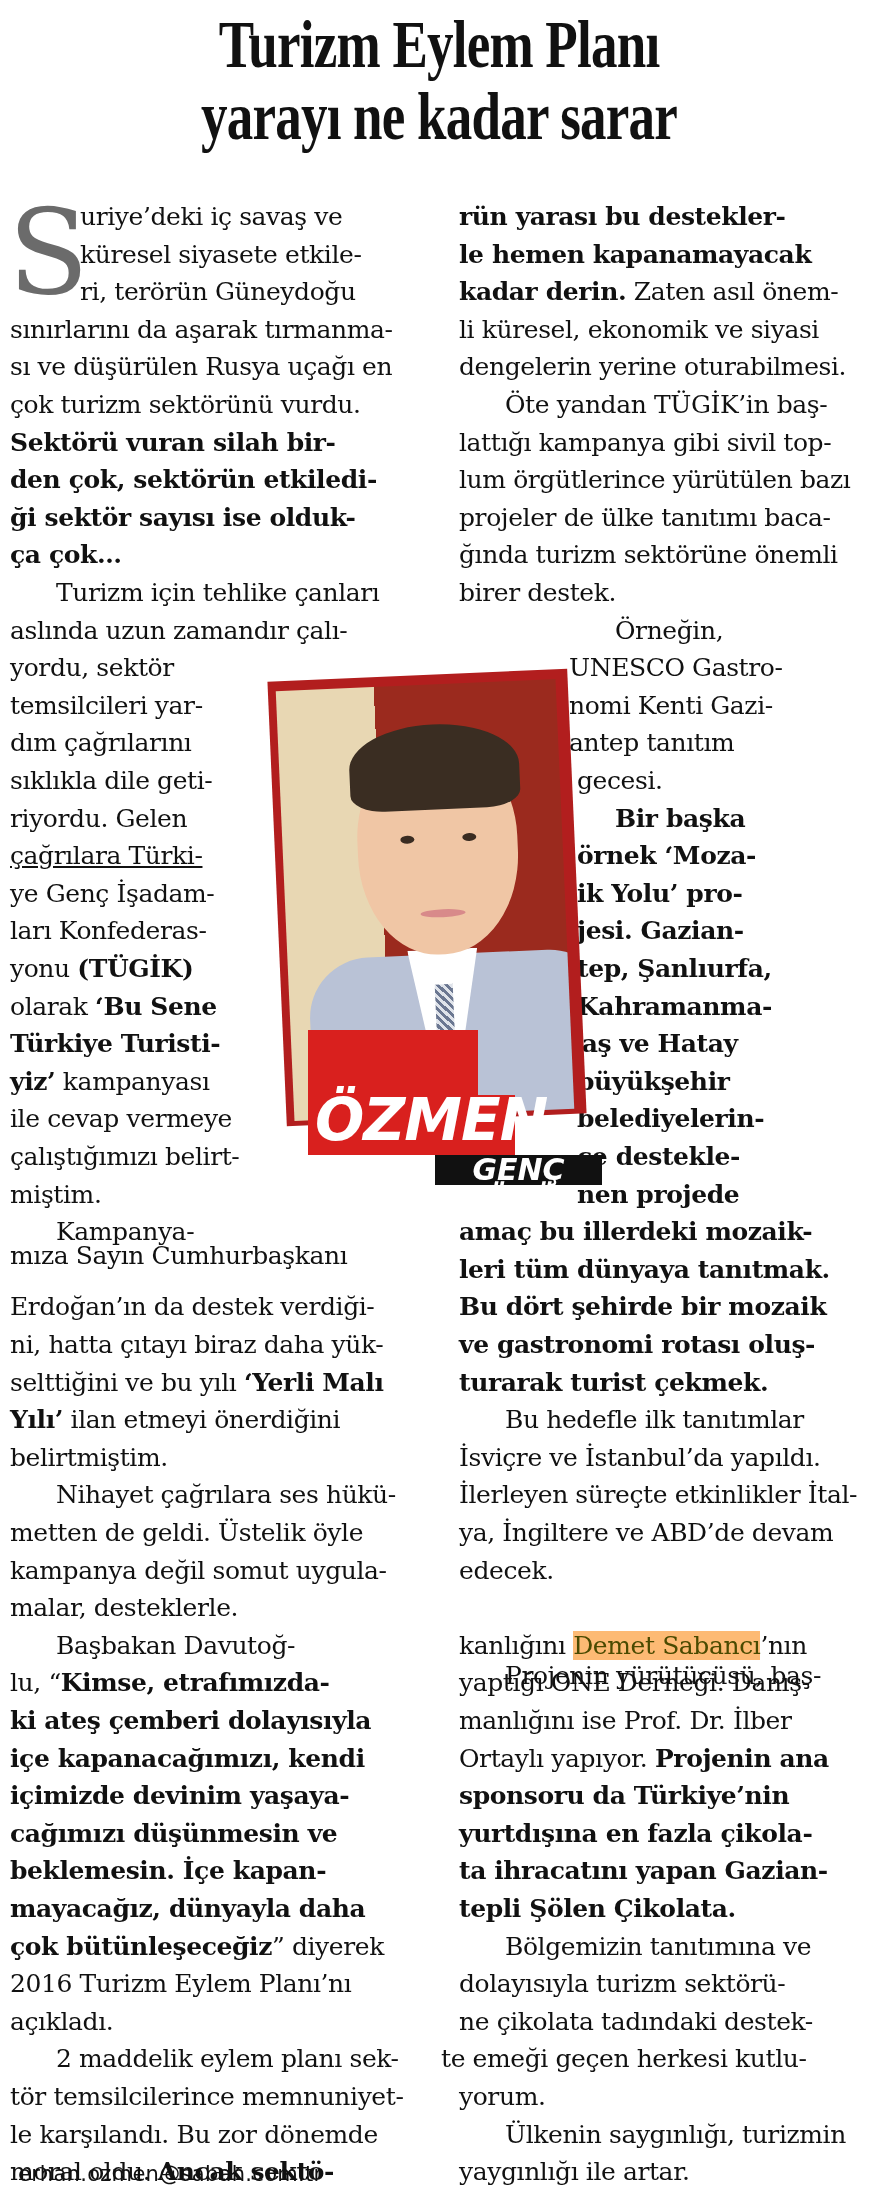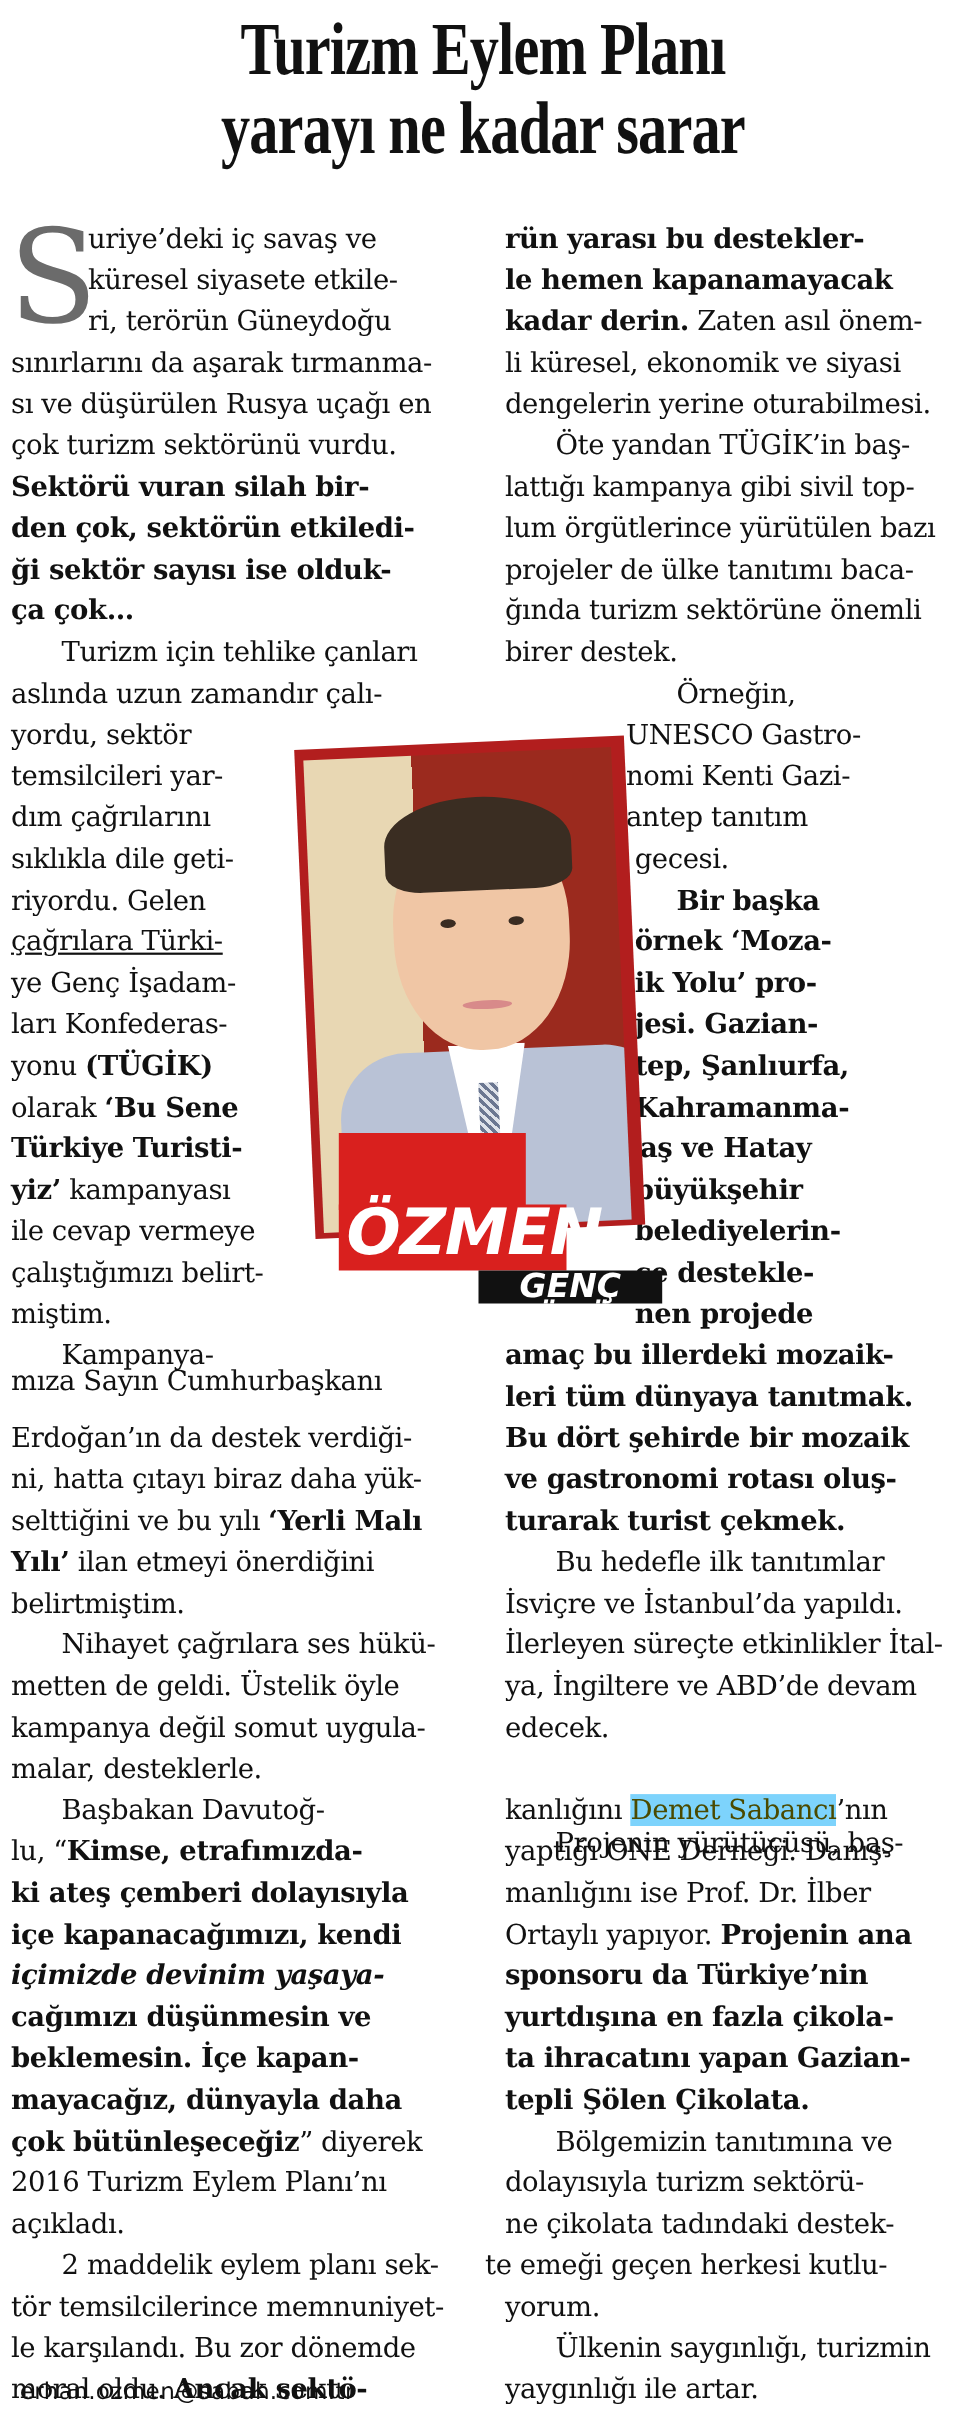--- a/index.html
+++ b/index.html
@@ -1,21 +1,21 @@
 <!DOCTYPE html>
 <html><head>
 <meta charset="utf-8">
 <style>
   html,body{margin:0;padding:0;background:#fff;}
   body{width:878px;height:2196px;position:relative;overflow:hidden;font-family:"DejaVu Serif",serif;color:#111;}
   .headline{position:absolute;left:0;top:8px;width:878px;text-align:center;font-family:"Liberation Serif",serif;font-weight:bold;font-size:68px;line-height:72px;letter-spacing:-1px;transform:scaleX(0.78);transform-origin:center top;}
   .ln{position:absolute;font-size:25px;line-height:37px;white-space:nowrap;letter-spacing:-0.4px;}
   .ln b{font-weight:bold;}
   .dropcap{position:absolute;left:8px;top:193px;font-family:"DejaVu Serif",serif;font-size:118px;line-height:118px;color:#6b6b6b;}
-  .hl{background:#7dd3fc;color:#4a4a00;}
+  .hl{background:#fdba74;color:#4a4a00;}
   .photo{position:absolute;left:265px;top:655px;width:330px;height:505px;}
   .photo .frame{position:absolute;left:12px;top:20px;width:300px;height:445px;background:#b21e1e;transform:rotate(-2.5deg);}
   .photo .bg{position:absolute;left:20px;top:30px;width:280px;height:430px;background:linear-gradient(90deg,#e8d7b3 0 35%,#9b2a1e 35% 100%);transform:rotate(-2.5deg);overflow:hidden;}
   .photo .suit{position:absolute;left:20px;top:270px;width:300px;height:200px;background:#b9c2d6;border-radius:60px 60px 0 0;}
   .photo .shirt{position:absolute;left:120px;top:265px;width:70px;height:150px;background:#fff;clip-path:polygon(0 0,100% 0,60% 100%,40% 100%);}
   .photo .tie{position:absolute;left:146px;top:300px;width:18px;height:110px;background:repeating-linear-gradient(45deg,#6b7791 0 3px,#dfe3ea 3px 6px);}
   .photo .head{position:absolute;left:75px;top:60px;width:160px;height:210px;background:#f0c6a5;border-radius:45% 45% 48% 48%;}
   .photo .hair{position:absolute;left:70px;top:40px;width:170px;height:85px;background:#3a2d22;border-radius:50% 50% 20% 20%;}
   .photo .eye{position:absolute;top:150px;width:14px;height:8px;background:#3a2c22;border-radius:50%;}
   .photo .mouth{position:absolute;left:135px;top:225px;width:45px;height:8px;background:#d88a8a;border-radius:50%;}
@@ -73,21 +73,21 @@
     <div class="ln" style="left: 10px; top: 1401.2px;"><b>Yılı’</b><span> ilan etmeyi önerdiğini</span></div>
     <div class="ln" style="left: 10px; top: 1438.8px;"><span>belirtmiştim.</span></div>
     <div class="ln" style="left: 56px; top: 1476.4px;"><span>Nihayet çağrılara ses hükü-</span></div>
     <div class="ln" style="left: 10px; top: 1514px;"><span>metten de geldi. Üstelik öyle</span></div>
     <div class="ln" style="left: 10px; top: 1551.6px;"><span>kampanya değil somut uygula-</span></div>
     <div class="ln" style="left: 10px; top: 1589.2px;"><span>malar, desteklerle.</span></div>
     <div class="ln" style="left: 56px; top: 1626.8px;"><span>Başbakan Davutoğ-</span></div>
     <div class="ln" style="left: 10px; top: 1664.4px;"><span>lu, “</span><b>Kimse, etrafımızda-</b></div>
     <div class="ln" style="left: 10px; top: 1702px;"><b>ki ateş çemberi dolayısıyla</b></div>
     <div class="ln" style="left: 10px; top: 1739.6px;"><b>içe kapanacağımızı, kendi</b></div>
-    <div class="ln" style="left: 10px; top: 1777.2px; font-style: italic;"><b>içimizde devinim yaşaya-</b></div>
+    <div class="ln" style="left: 10px; top: 1777.2px;"><b>içimizde devinim yaşaya-</b></div>
     <div class="ln" style="left: 10px; top: 1814.8px;"><b>cağımızı düşünmesin ve</b></div>
     <div class="ln" style="left: 10px; top: 1852.4px;"><b>beklemesin. İçe kapan-</b></div>
     <div class="ln" style="left: 10px; top: 1890px;"><b>mayacağız, dünyayla daha</b></div>
     <div class="ln" style="left: 10px; top: 1927.6px;"><b>çok bütünleşeceğiz</b><span>” diyerek</span></div>
     <div class="ln" style="left: 10px; top: 1965.2px;"><span>2016 Turizm Eylem Planı’nı</span></div>
     <div class="ln" style="left: 10px; top: 2002.8px;"><span>açıkladı.</span></div>
     <div class="ln" style="left: 56px; top: 2040.4px;"><span>2 maddelik eylem planı sek-</span></div>
     <div class="ln" style="left: 10px; top: 2078px;"><span>tör temsilcilerince memnuniyet-</span></div>
     <div class="ln" style="left: 10px; top: 2115.6px;"><span>le karşılandı. Bu zor dönemde</span></div>
     <div class="ln" style="left: 10px; top: 2153.2px;"><span>moral oldu. </span><b>Ancak sektö-</b></div>

